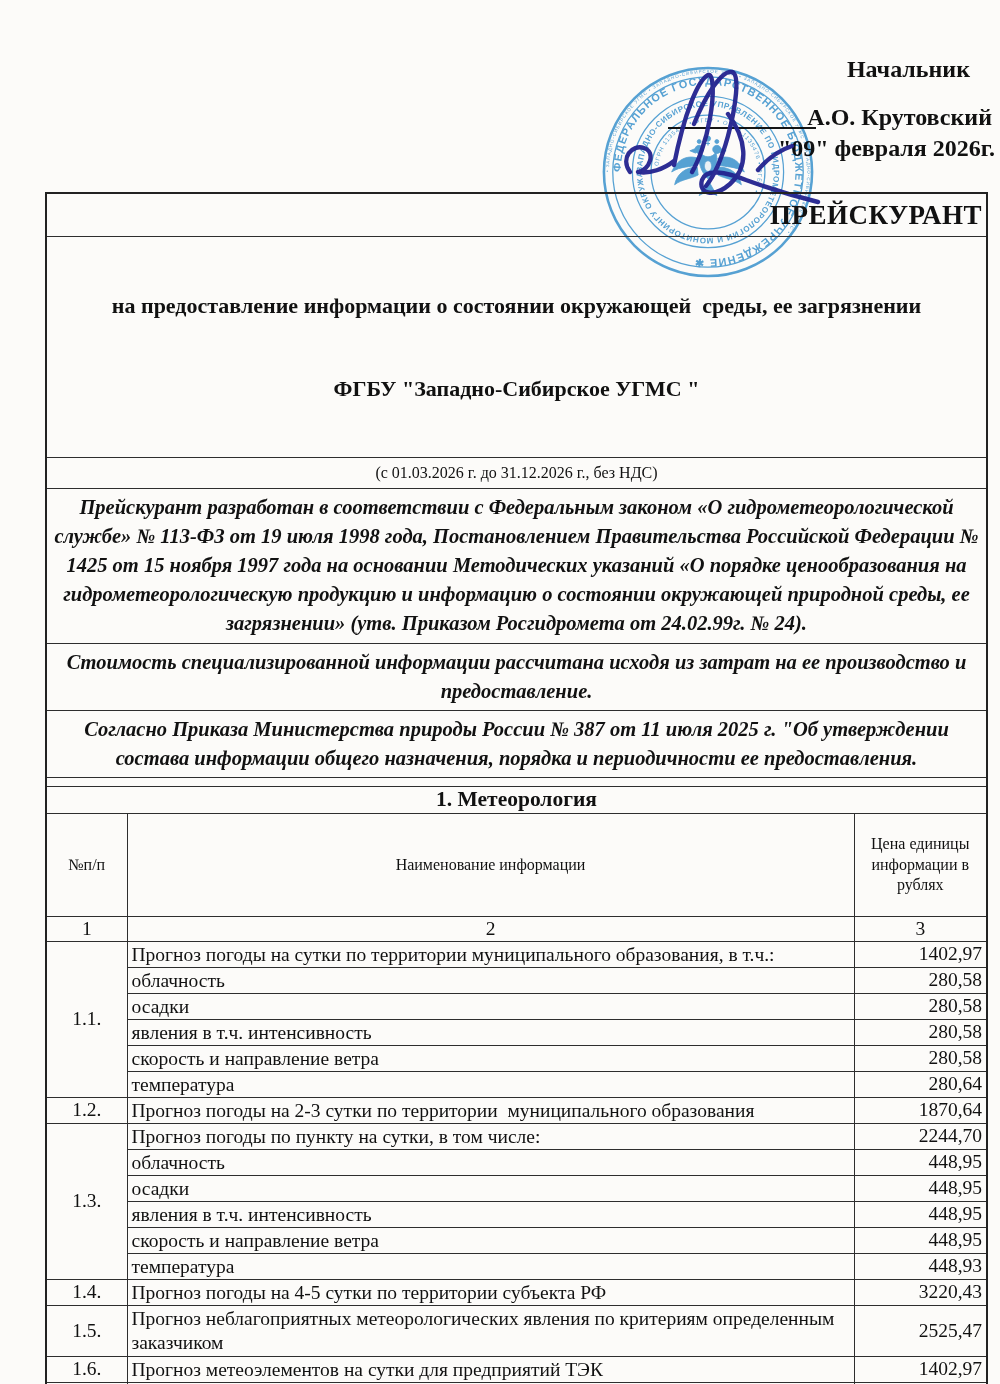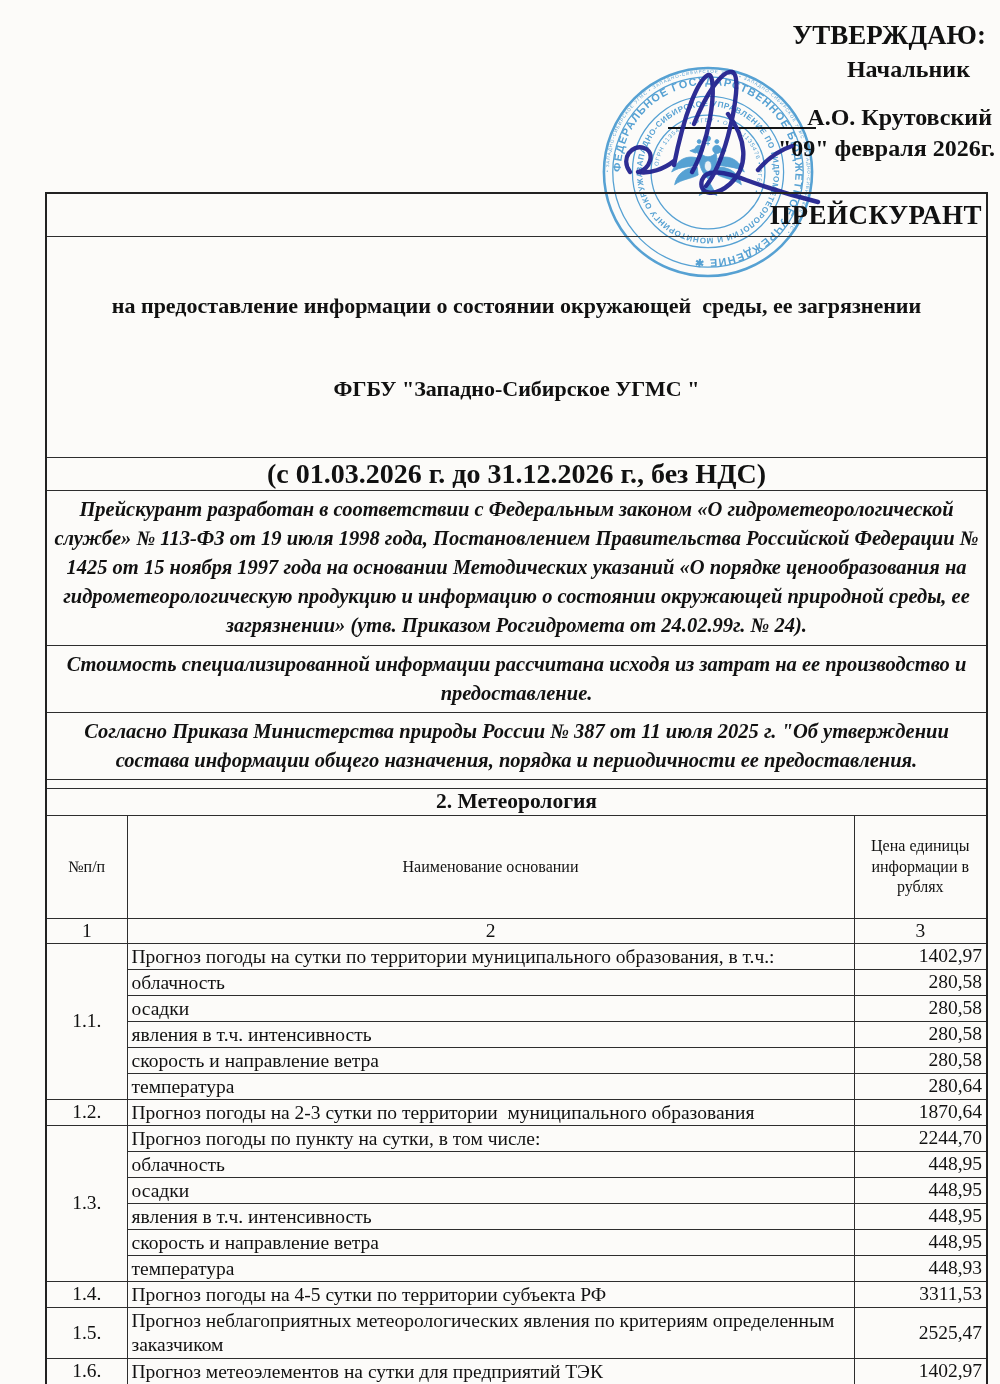--- a/index.html
+++ b/index.html
@@ -40,41 +40,40 @@
     border:1.5px solid #2e2e2e;
     padding:0 4px;vertical-align:middle;
     overflow:hidden;
   }
   table.doc{border:2px solid #222;}
   .c-num{width:81px;text-align:center;}
   .c-name{width:727px;}
   .c-price{width:133px;}
   tr.t-main td{height:42px;text-align:right;font-weight:bold;font-size:27px;letter-spacing:.5px;}
   tr.t-sub td{height:56px;text-align:center;font-weight:bold;font-size:22px;line-height:1.25;white-space:pre-wrap;margin-left:33px;}
-  tr.t-dates td{height:30px;text-align:center;font-weight:bold;font-size:28px;}
+  tr.t-dates td{height:30px;text-align:center;font-weight:normal;font-size:16px;}
   tr.t-para td{text-align:center;font-style:italic;font-weight:bold;font-size:20.5px;line-height:1.42;padding:4px 3px;}
   tr.t-para1 td{height:108px;}
   tr.t-para2 td{height:46px;margin-top:44px;}
   tr.t-para3 td{height:44px;}
   tr.t-thin td{height:8px;padding:0;}
   tr.t-section td{height:26px;text-align:center;font-weight:bold;font-size:21.5px;}
   tr.t-heads td{height:102px;text-align:center;font-size:16px;line-height:1.3;}
   tr.t-idx td{height:24px;text-align:center;}
   td.cell-num{text-align:center;}
   td.cell-name{padding-left:9px;white-space:pre-wrap;line-height:1.22;}
   td.cell-price{text-align:right;padding-right:11px;}
   tr.r-single td{height:25px;}
   tr.r-tall td{height:50px;}
 </style>
 </head>
 <body>
 
 <div class="page">
 
-  <div class="appr appr-title">УТВЕРЖДАЮ:</div>
   <div class="appr appr-role">Начальник</div>
   <div class="sig-line"></div>
   <div class="appr appr-name">А.О. Крутовский</div>
   <div class="appr appr-date">"09" февраля 2026г.</div>
 
   <svg class="stamp" viewBox="0 0 220 220" aria-hidden="true">
     <defs>
       <path id="ringA" d="M110,110 m-101,0 a101,101 0 1,1 202,0 a101,101 0 1,1 -202,0"></path>
       <path id="ringB" d="M110,110 m-89,0 a89,89 0 1,1 178,0 a89,89 0 1,1 -178,0"></path>
       <path id="ringC" d="M110,110 m-67,0 a67,67 0 1,1 134,0 a67,67 0 1,1 -134,0"></path>
@@ -153,25 +152,25 @@
       <tr class="t-para t-para2">
         <td colspan="3">Стоимость специализированной информации рассчитана исходя из затрат на ее производство и предоставление.</td>
       </tr>
       <tr class="t-para t-para3">
         <td colspan="3">Согласно Приказа Министерства природы России № 387 от 11 июля 2025 г. "Об утверждении состава информации общего назначения, порядка и периодичности ее предоставления.</td>
       </tr>
       <tr class="t-thin">
         <td colspan="3"></td>
       </tr>
       <tr class="t-section">
-        <td colspan="3">2. Метеорология</td>
+        <td colspan="3">1. Метеорология</td>
       </tr>
       <tr class="t-heads">
         <td>№п/п</td>
-        <td>Наименование основании</td>
+        <td>Наименование информации</td>
         <td>Цена единицы информации в рублях</td>
       </tr>
       <tr class="t-idx">
         <td>1</td>
         <td>2</td>
         <td>3</td>
       </tr>
 
     <tr class="r-single">
           <td class="cell-num" rowspan="6">1.1.</td>
@@ -224,21 +223,21 @@
           <td class="cell-name">скорость и направление ветра</td>
           <td class="cell-price">448,95</td>
         </tr>
         <tr class="r-single">
           <td class="cell-name">температура</td>
           <td class="cell-price">448,93</td>
         </tr>
         <tr class="r-single">
           <td class="cell-num" rowspan="1">1.4.</td>
           <td class="cell-name">Прогноз погоды на 4-5 сутки по территории субъекта РФ</td>
-          <td class="cell-price">3311,53</td>
+          <td class="cell-price">3220,43</td>
         </tr>
         <tr class="r-tall">
           <td class="cell-num" rowspan="1">1.5.</td>
           <td class="cell-name">Прогноз неблагоприятных метеорологических явления по критериям определенным заказчиком</td>
           <td class="cell-price">2525,47</td>
         </tr>
         <tr class="r-single">
           <td class="cell-num" rowspan="1">1.6.</td>
           <td class="cell-name">Прогноз метеоэлементов на сутки для предприятий ТЭК</td>
           <td class="cell-price">1402,97</td>

